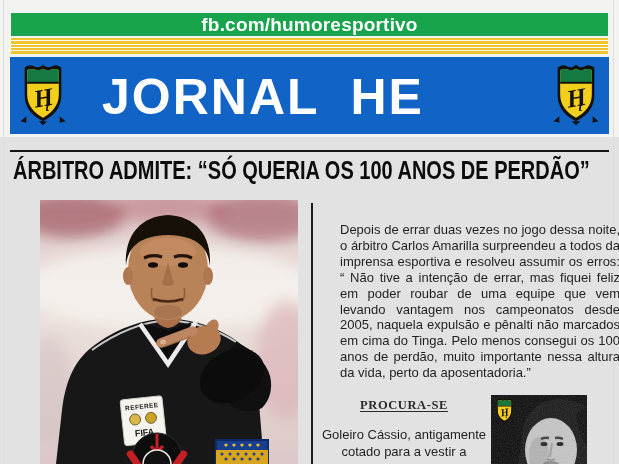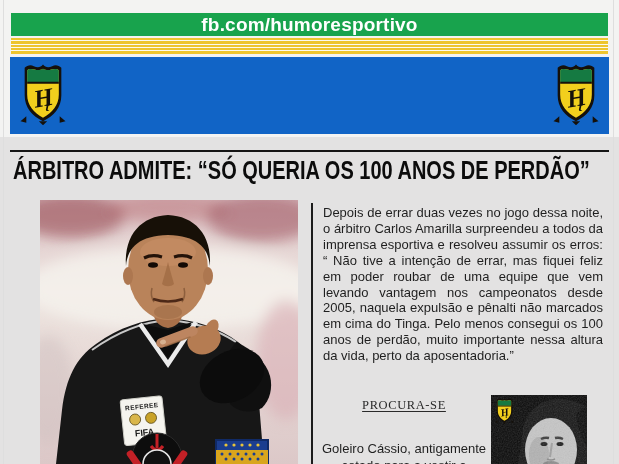--- a/index.html
+++ b/index.html
@@ -33,28 +33,28 @@
   .rule{position:absolute;left:10px;top:150px;width:599px;height:2px;background:#151515;}
   .headline{
     position:absolute;left:13px;top:156px;margin:0;font-size:25px;font-weight:bold;
     color:#0c0c0c;white-space:nowrap;transform:scaleX(0.80);transform-origin:left top;
   }
 
   .ref-photo{position:absolute;left:40px;top:200px;width:258px;height:264px;}
   .column-divider{position:absolute;left:311px;top:203px;width:2px;height:261px;background:#1c1c1c;}
 
   .article{
-    position:absolute;left:323px;top:205px;width:280px;margin:0;
+    position:absolute;left:323px;top:205px;width:280px;margin:17px;
     font-size:13px;line-height:15.9px;text-align:justify;color:#1f1f1f;
   }
 
   .wanted-text{position:absolute;left:316px;top:398px;width:176px;text-align:center;}
   .wanted-heading{
     font-family:"Liberation Serif",serif;font-size:12.5px;letter-spacing:0.6px;
-    color:#2a2a2a;text-decoration:underline;text-underline-offset:2px;margin-bottom:28px;
+    color:#2a2a2a;text-decoration:underline;text-underline-offset:2px;margin-bottom:14px;font-weight:bold;
   }
   .wanted-line{font-size:13px;line-height:16.8px;color:#1f1f1f;}
   .wanted-photo{position:absolute;left:491px;top:395px;width:96px;height:80px;}
 </style>
 </head>
 <body>
 
 <svg width="0" height="0" style="position:absolute" aria-hidden="true">
   <symbol id="he-shield" viewBox="0 0 60 74">
     <path d="M10,63 l-7,6 7,2 z" fill="#15100a"></path>
@@ -75,20 +75,21 @@
   <div class="edge-line-right"></div>
 
   <div class="fb-bar">fb.com/humoresportivo</div>
 
   <div class="stripes"></div>
 
   <div class="banner">
     <svg class="shield shield-left" viewBox="0 0 60 74">
         <use href="#he-shield"></use>
       </svg>
+    <div class="banner-title">JORNAL  HE</div>
     <svg class="shield shield-right" viewBox="0 0 60 74">
         <use href="#he-shield"></use>
       </svg>
   </div>
 
   <div class="rule"></div>
 
   <h1 class="headline">ÁRBITRO ADMITE: “SÓ QUERIA OS 100 ANOS DE PERDÃO”</h1>
 
   <svg class="ref-photo" viewBox="0 0 258 264">

